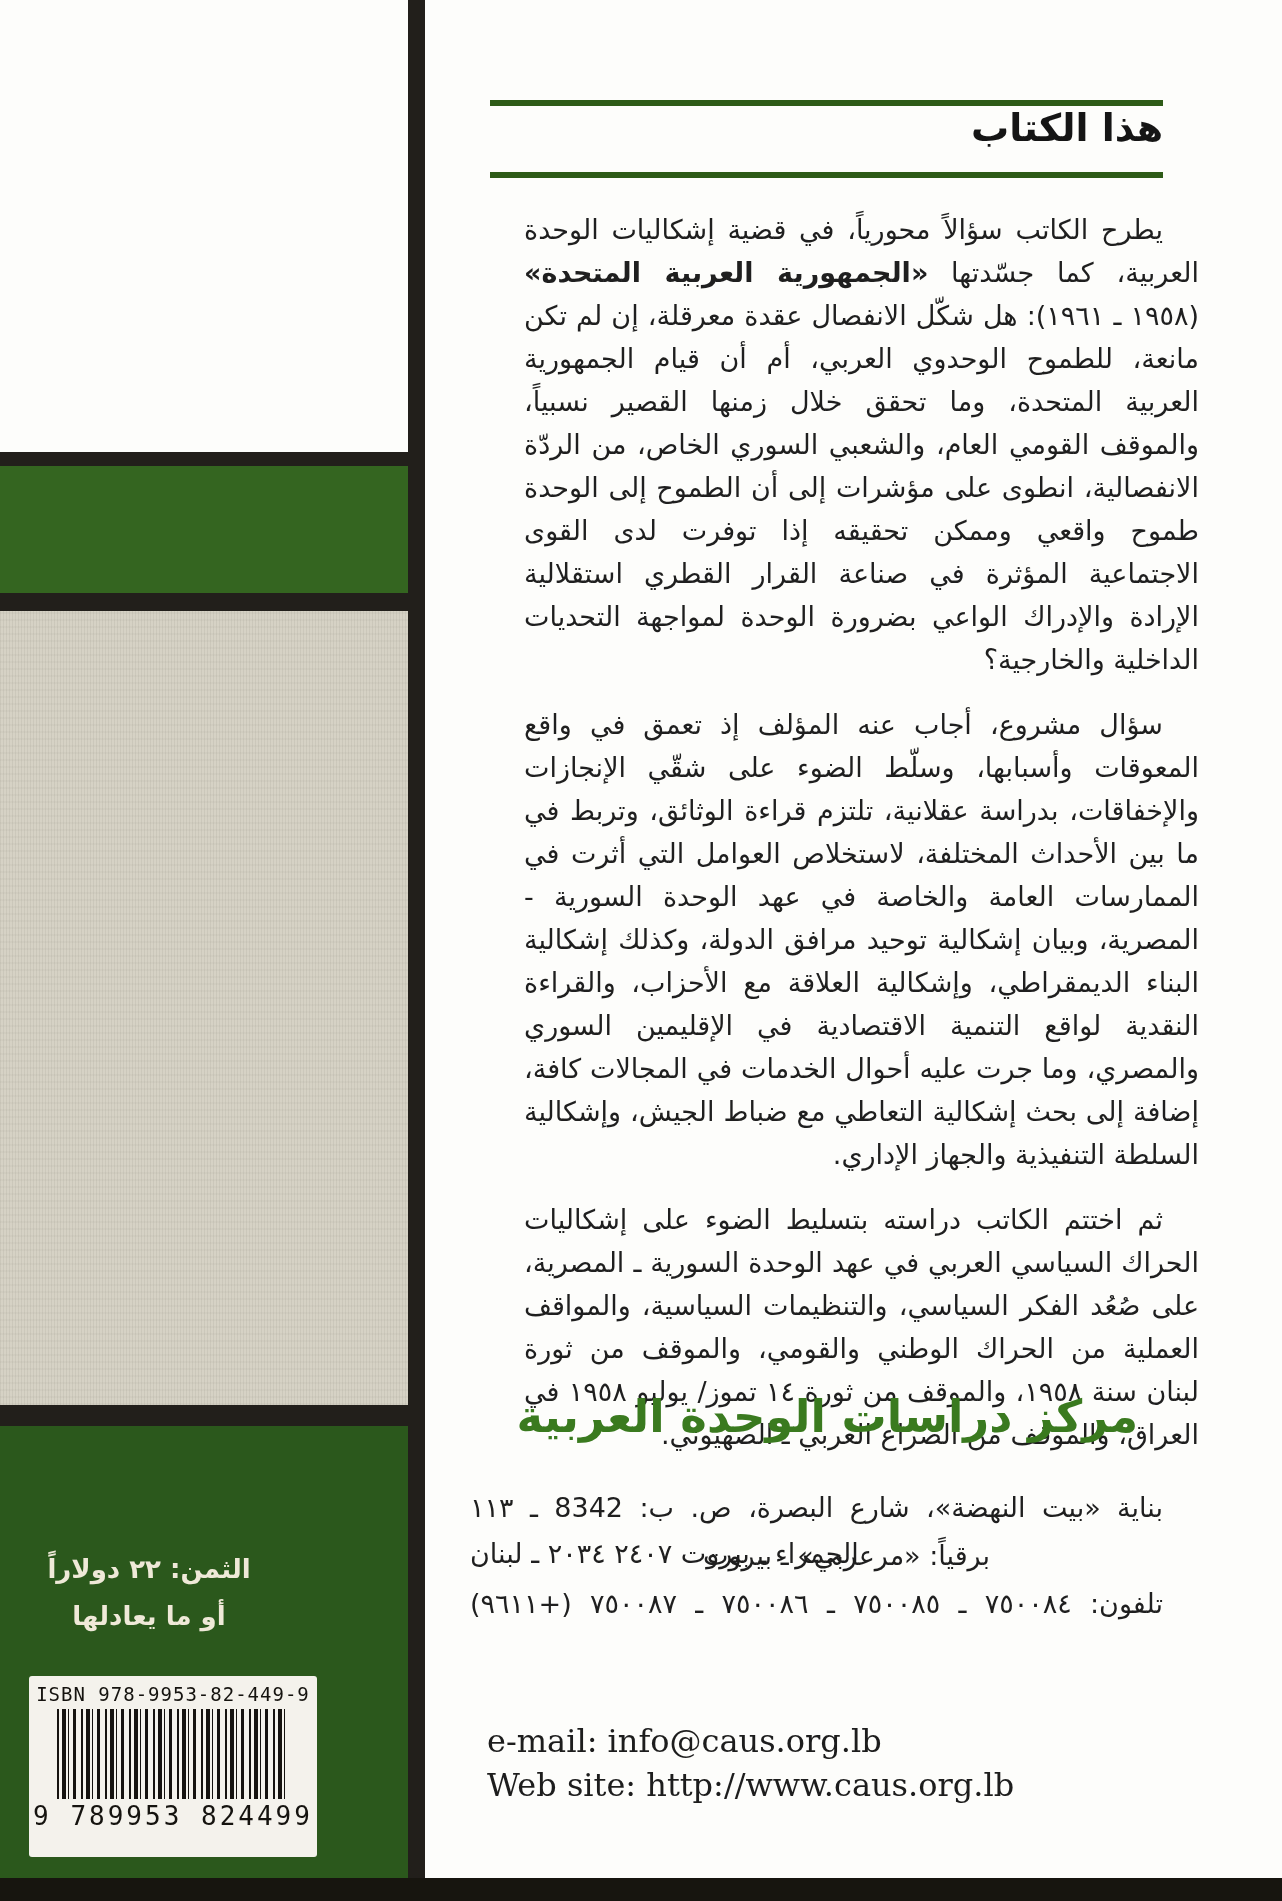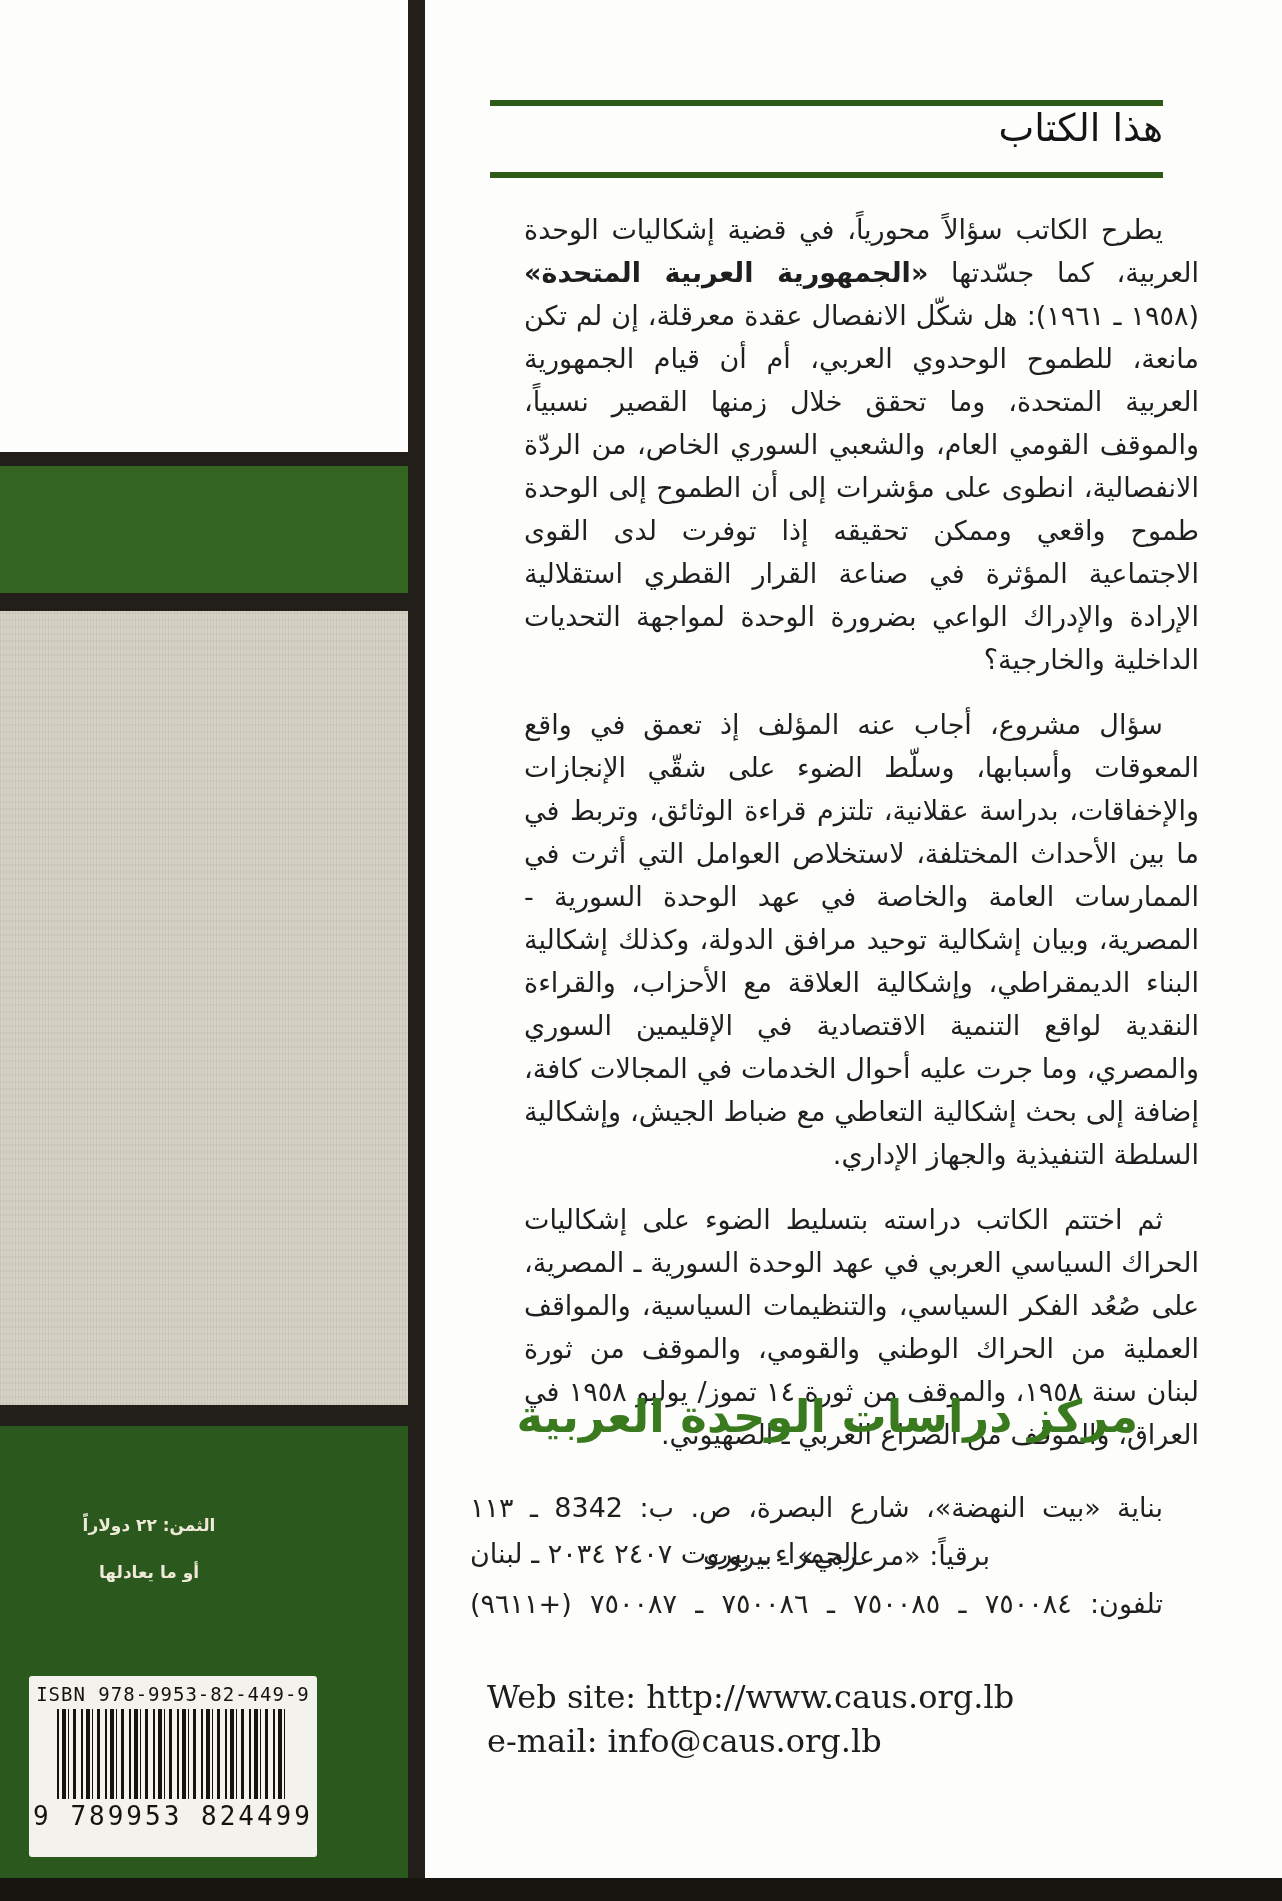--- a/index.html
+++ b/index.html
@@ -21,23 +21,23 @@
   .beige-panel{
     position:absolute;left:0;top:611px;width:408px;height:794px;
     background-color:var(--beige,#d6d2c5);
     background-image:repeating-linear-gradient(90deg,rgba(110,108,96,.10) 0 1px,rgba(0,0,0,0) 1px 3px),
                      repeating-linear-gradient(0deg,rgba(120,118,106,.06) 0 2px,rgba(0,0,0,0) 2px 7px);
   }
   .green-block{position:absolute;left:0;top:1426px;width:408px;height:452px;background:var(--panel-green,#2b581c);}
   .bottom-strip{position:absolute;left:0;top:1878px;width:1282px;height:23px;background:#17150f;}
 
   .price{
-    position:absolute;left:40px;top:1502px;width:218px;
+    position:absolute;left:40px;top:1546px;width:218px;
     direction:rtl;text-align:center;
-    color:#efe9d8;font-size:17px;line-height:47px;font-weight:bold;
+    color:#efe9d8;font-size:26px;line-height:47px;font-weight:bold;
   }
   .isbn-box{
     position:absolute;left:29px;top:1676px;width:288px;height:181px;
     background:#f4f2ec;border-radius:3px;
     display:flex;flex-direction:column;align-items:center;
     font-family:"DejaVu Sans Mono",monospace;color:#15130f;
   }
   .isbn-text{font-size:19px;letter-spacing:1px;margin-top:7px;white-space:nowrap;}
   .bars{
     width:232px;height:90px;margin-top:4px;
@@ -49,21 +49,21 @@
   }
   .barcode-digits{font-size:26px;letter-spacing:3px;margin-top:2px;white-space:nowrap;}
 
   
   .rule{position:absolute;left:490px;width:673px;height:6px;background:var(--rule-green,#2e5b17);}
   .rule.r1{top:100px;}
   .rule.r2{top:172px;}
   .header-title{
     position:absolute;left:490px;top:106px;width:673px;
     direction:rtl;text-align:right;
-    font-size:38px;font-weight:400;color:#151515;letter-spacing:0;
+    font-size:38px;font-weight:700;color:#151515;letter-spacing:0;
   }
 
   
   .paragraphs{
     position:absolute;left:488px;top:208px;width:675px;
     direction:rtl;text-align:justify;
     font-size:27px;line-height:43px;color:#1f1f1f;margin-left:36px;
   }
   .para{margin:0 0 22px 0;text-indent:36px;}
   .para .bold{font-weight:bold;}
@@ -78,21 +78,21 @@
   .contact.addr1{left:470px;top:1492px;width:693px;text-align:justify;text-align-last:justify;white-space:normal;}
   .contact.addr2{left:470px;top:1538px;width:693px;text-align:left;}
   .contact.phone{left:470px;top:1588px;width:693px;text-align:justify;text-align-last:justify;white-space:normal;}
   .contact.cable{left:490px;top:1540px;width:500px;text-align:right;}
   .contact.fax{left:490px;top:1682px;width:500px;text-align:right;}
   .latin{
     position:absolute;left:487px;direction:ltr;text-align:left;
     font-family:"DejaVu Serif",serif;font-size:32px;color:#1d1d1d;white-space:nowrap;
   }
   .latin.email{top:1722px;}
-  .latin.web{top:1678px;}
+  .latin.web{top:1766px;}
 </style>
 </head>
 <body>
 
 <div class="page">
 
   <div class="vbar"></div>
   <div class="hstrip s1"></div>
   <div class="green-band"></div>
   <div class="hstrip s2"></div>

